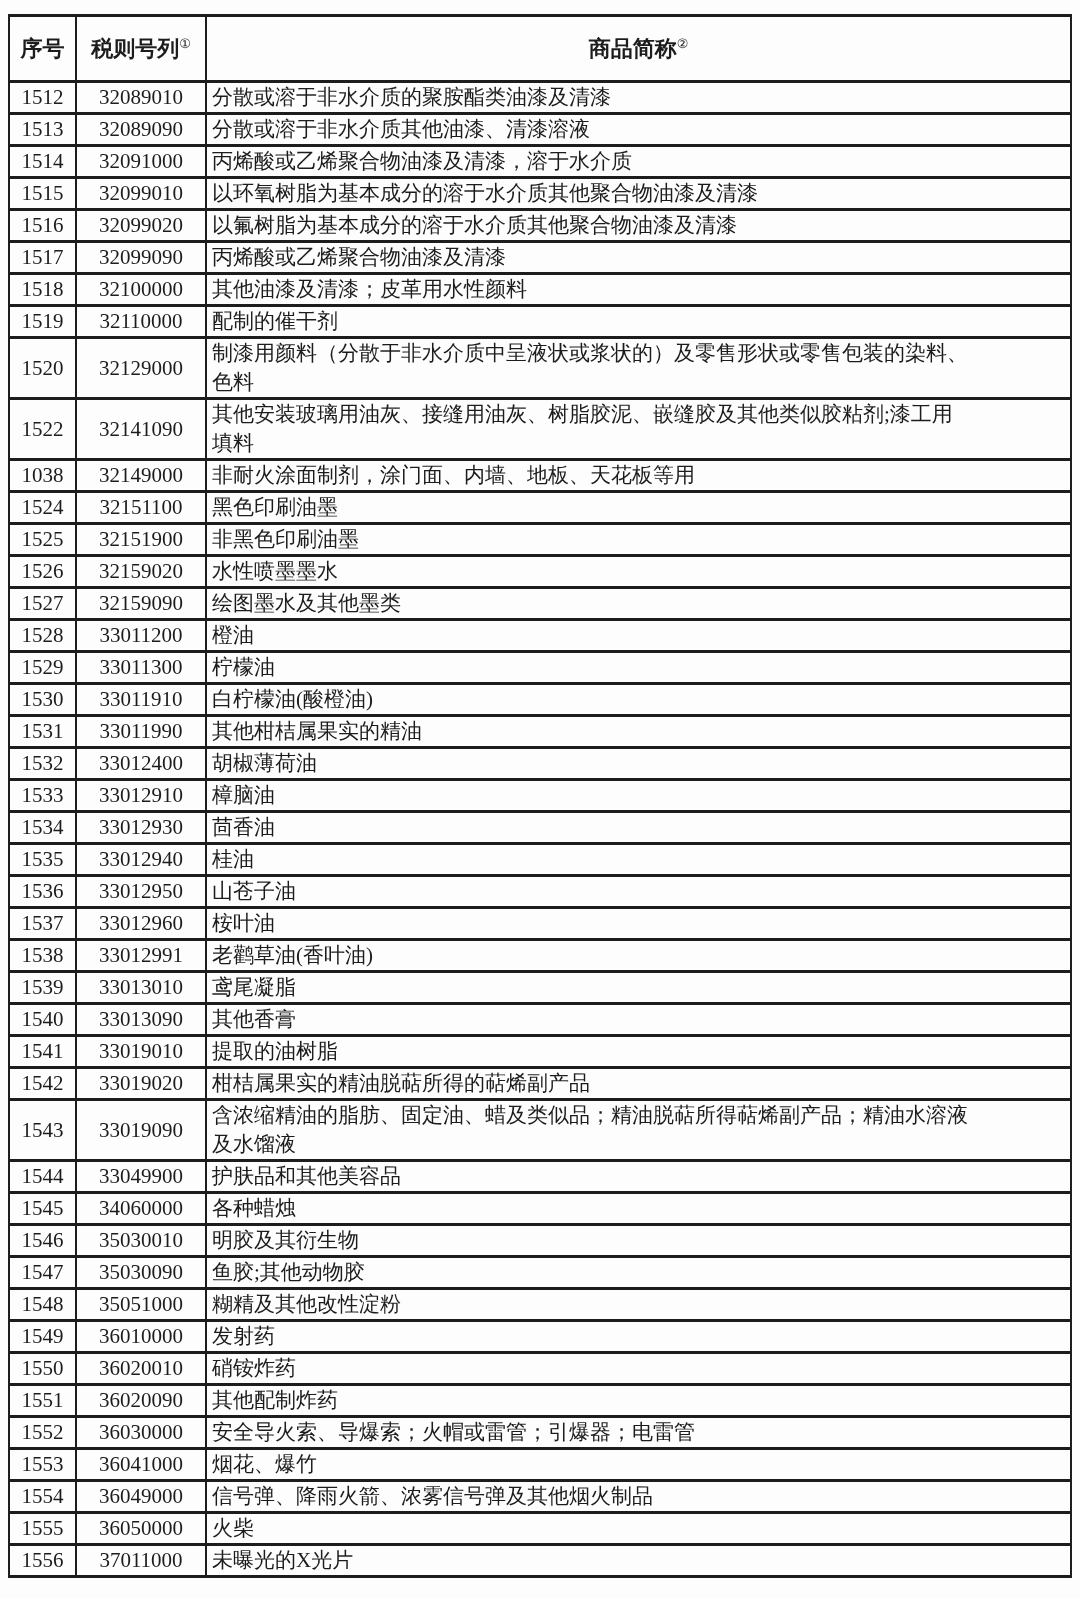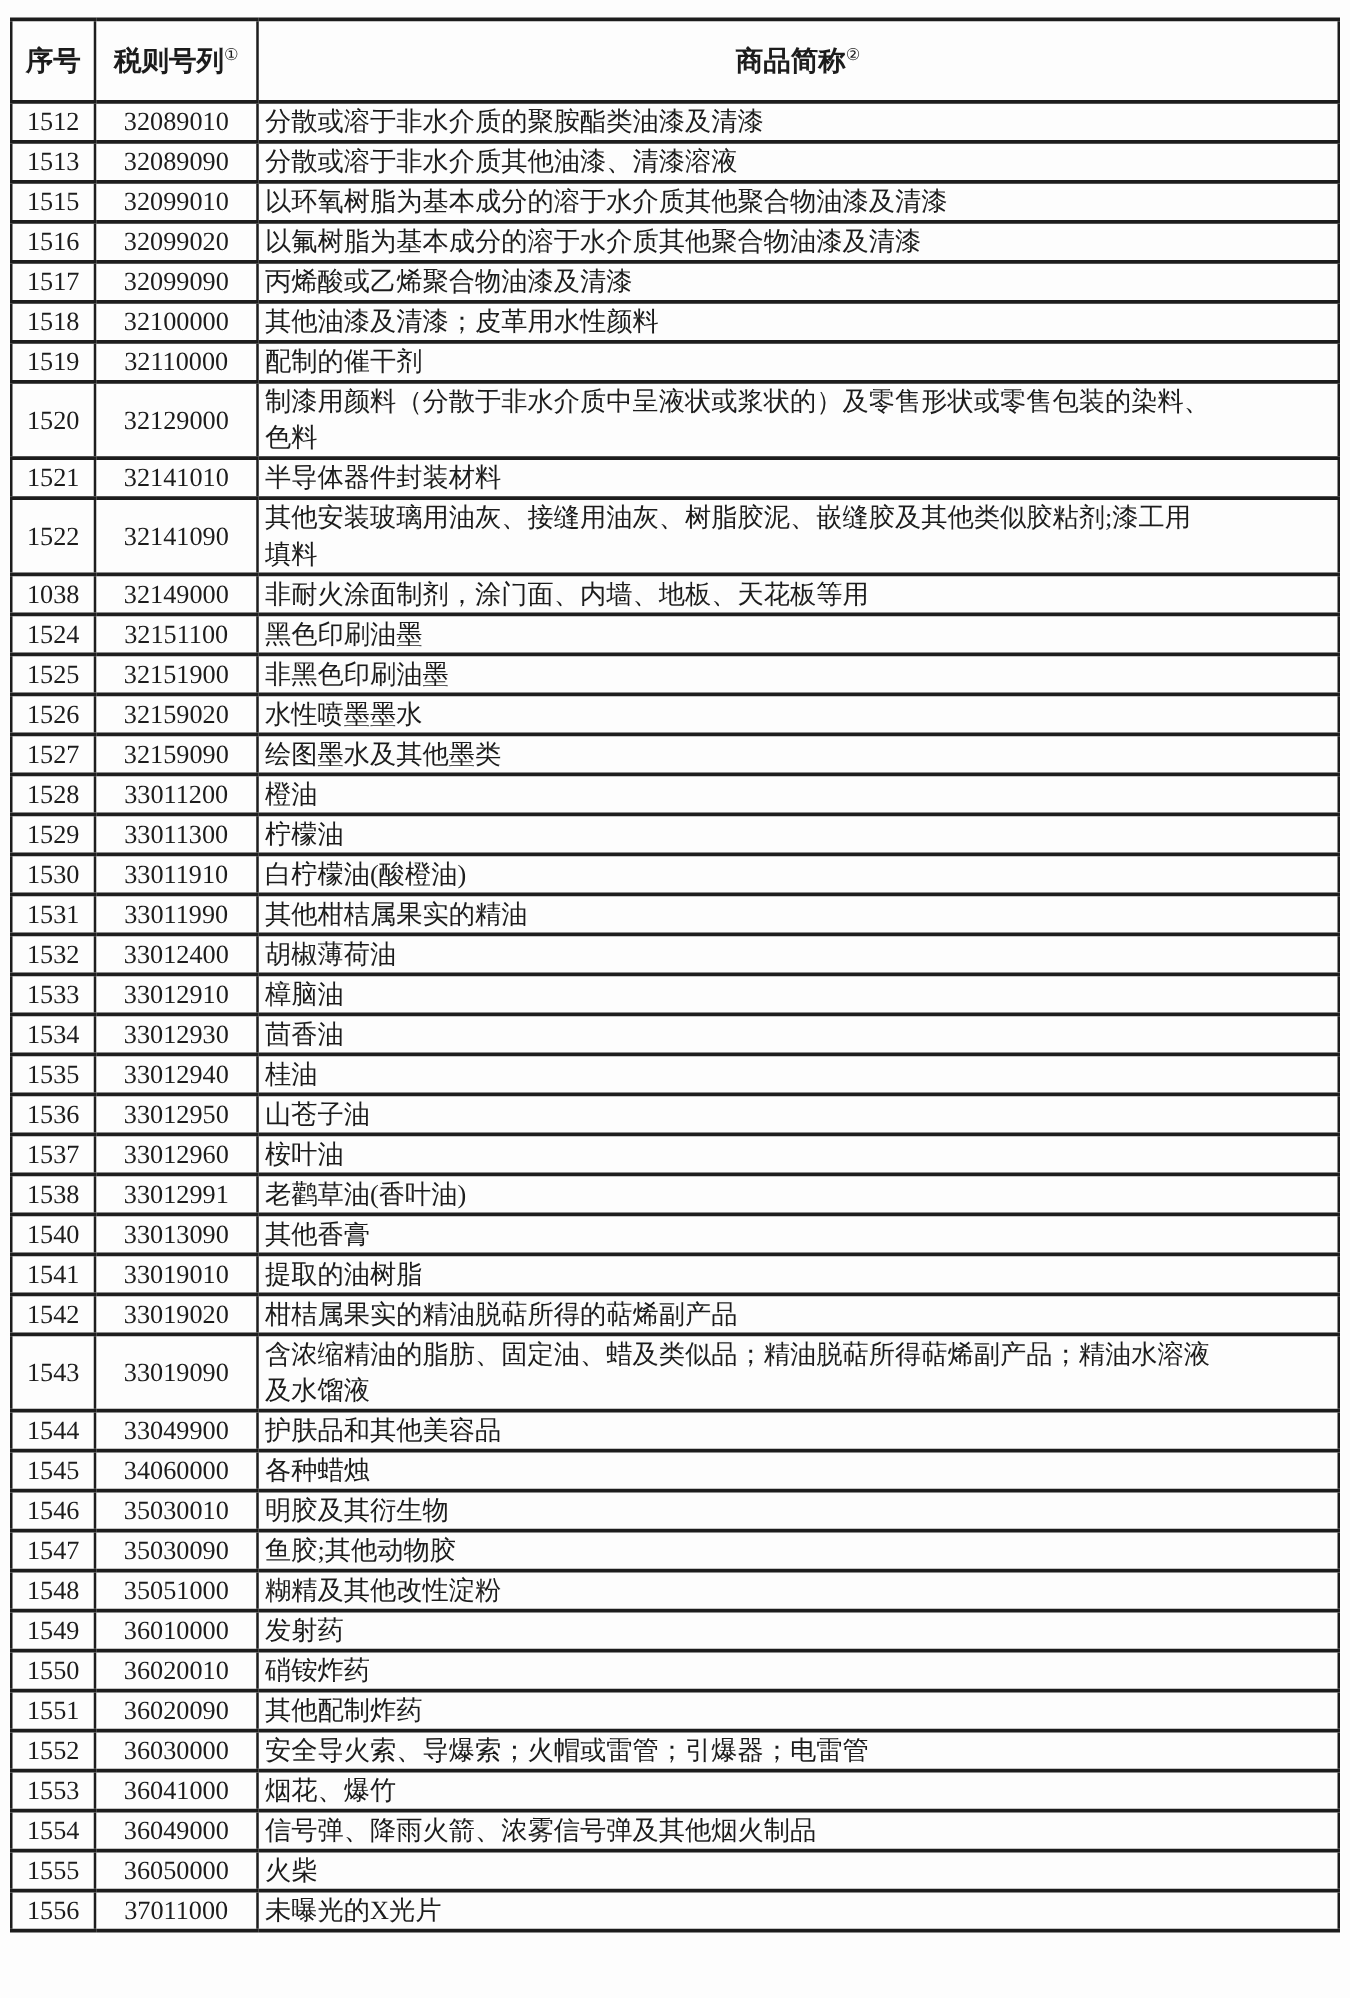--- a/index.html
+++ b/index.html
@@ -82,20 +82,25 @@
           <td>1512</td>
           <td>32089010</td>
           <td>分散或溶于非水介质的聚胺酯类油漆及清漆</td>
         </tr>
         <tr>
           <td>1513</td>
           <td>32089090</td>
           <td>分散或溶于非水介质其他油漆、清漆溶液</td>
         </tr>
         <tr>
+          <td>1514</td>
+          <td>32091000</td>
+          <td>丙烯酸或乙烯聚合物油漆及清漆，溶于水介质</td>
+        </tr>
+        <tr>
           <td>1515</td>
           <td>32099010</td>
           <td>以环氧树脂为基本成分的溶于水介质其他聚合物油漆及清漆</td>
         </tr>
         <tr>
           <td>1516</td>
           <td>32099020</td>
           <td>以氟树脂为基本成分的溶于水介质其他聚合物油漆及清漆</td>
         </tr>
         <tr>
@@ -113,25 +118,20 @@
           <td>32110000</td>
           <td>配制的催干剂</td>
         </tr>
         <tr>
           <td>1520</td>
           <td>32129000</td>
           <td>制漆用颜料（分散于非水介质中呈液状或浆状的）及零售形状或零售包装的染料、
 色料</td>
         </tr>
         <tr>
-          <td>1521</td>
-          <td>32141010</td>
-          <td>半导体器件封装材料</td>
-        </tr>
-        <tr>
           <td>1522</td>
           <td>32141090</td>
           <td>其他安装玻璃用油灰、接缝用油灰、树脂胶泥、嵌缝胶及其他类似胶粘剂;漆工用
 填料</td>
         </tr>
         <tr>
           <td>1038</td>
           <td>32149000</td>
           <td>非耐火涂面制剂，涂门面、内墙、地板、天花板等用</td>
         </tr>
@@ -202,20 +202,25 @@
         </tr>
         <tr>
           <td>1537</td>
           <td>33012960</td>
           <td>桉叶油</td>
         </tr>
         <tr>
           <td>1538</td>
           <td>33012991</td>
           <td>老鹳草油(香叶油)</td>
+        </tr>
+        <tr>
+          <td>1539</td>
+          <td>33013010</td>
+          <td>鸢尾凝脂</td>
         </tr>
         <tr>
           <td>1540</td>
           <td>33013090</td>
           <td>其他香膏</td>
         </tr>
         <tr>
           <td>1541</td>
           <td>33019010</td>
           <td>提取的油树脂</td>

